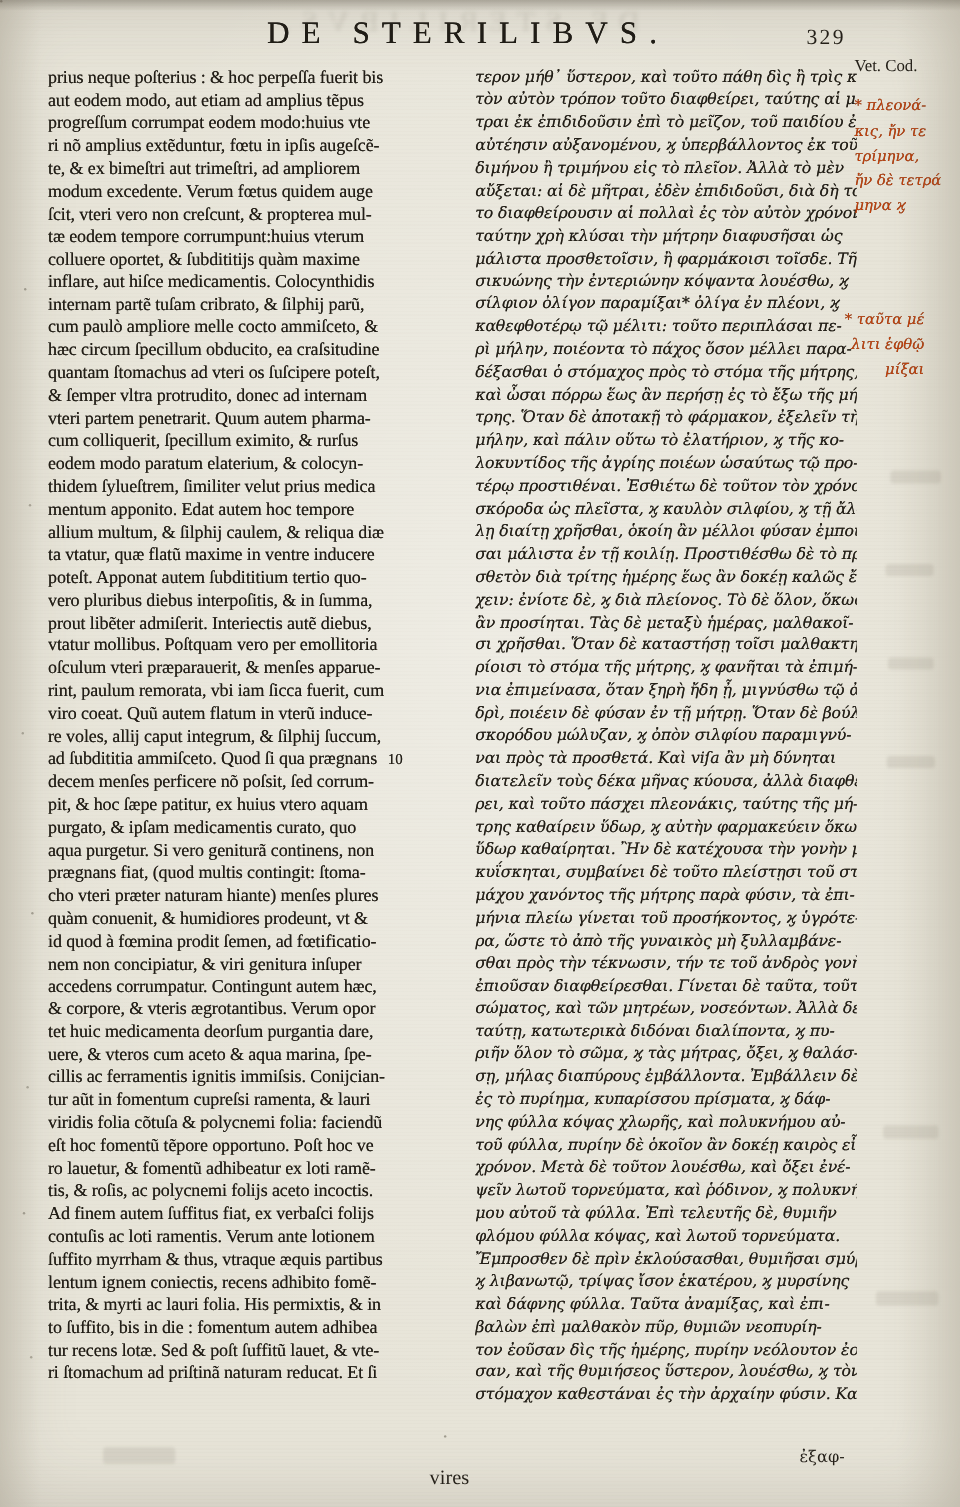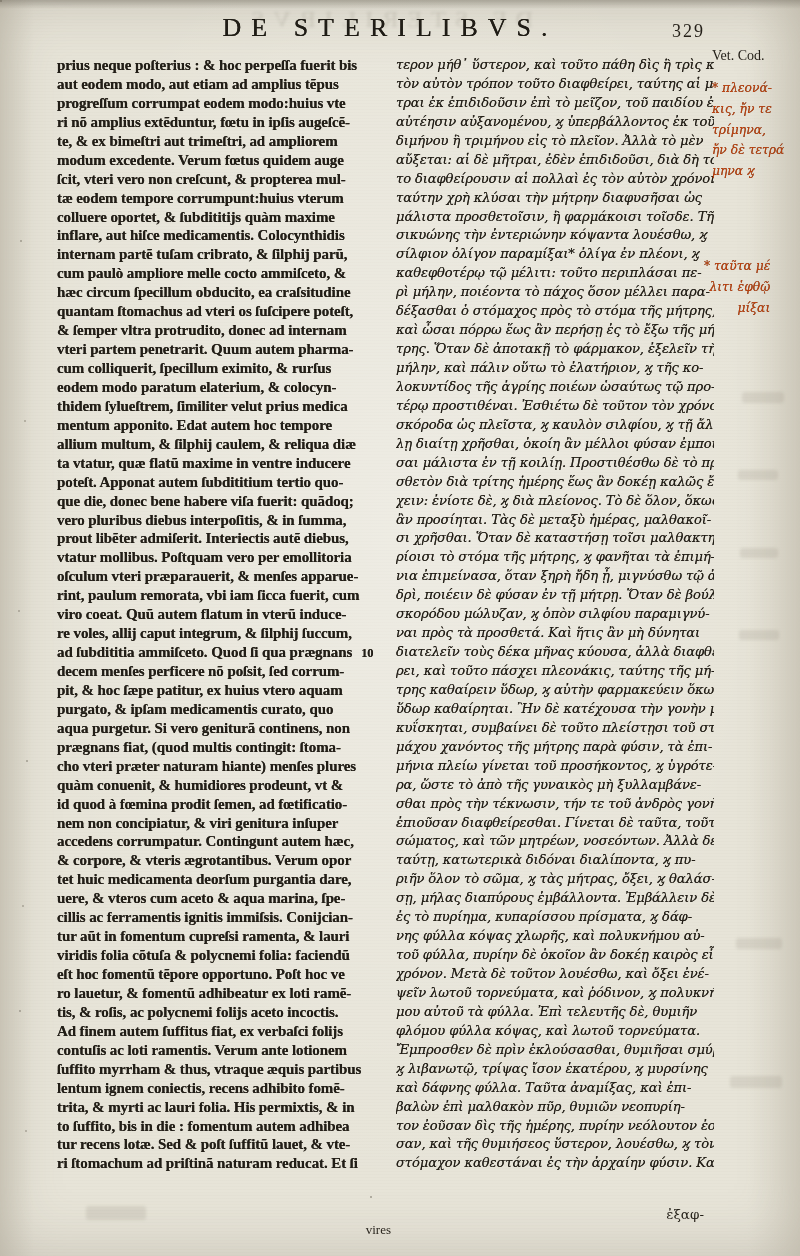--- a/index.html
+++ b/index.html
@@ -27,21 +27,21 @@
     filter:blur(1.6px);transform:scaleX(-1);
   }
   .header-title{
     position:absolute;top:13px;left:160px;width:460px;text-align:center;
     font-size:26px;letter-spacing:10px;color:#1d1a14;
     text-shadow:0 0 .5px #1d1a14;
   }
   .page-number{position:absolute;top:21px;left:672px;font-size:18px;letter-spacing:2px;}
 
   .latin-column{
-    position:absolute;top:56px;left:57px;width:340px;height:1140px;overflow:hidden;font-weight:bold;
+    position:absolute;top:56px;left:40px;width:340px;height:1140px;overflow:hidden;
   }
   .lline{
     position:relative;white-space:nowrap;height:18.95px;line-height:18.95px;
     font-size:15px;letter-spacing:-0.1px;text-shadow:0 0 .4px rgba(25,20,12,.8);
   }
   .lnum{margin-left:9px;font-size:12.5px;}
 
   .greek-column{
     position:absolute;top:56px;left:396px;width:318px;height:1140px;overflow:hidden;
     font-style:italic;font-family:"DejaVu Serif","DejaVu Sans",serif;
@@ -53,21 +53,21 @@
 
   .vetcod{position:absolute;top:48px;left:712px;font-size:14px;white-space:nowrap;}
   .margin-note{
     position:absolute;font-style:italic;font-family:"DejaVu Serif","DejaVu Sans",serif;
     font-size:12.3px;line-height:20.8px;color:#c2410c;white-space:nowrap;
     text-shadow:0 0 .3px rgba(25,20,12,.7);
   }
   .note1{top:78px;left:712px;}
   .note2{top:256px;left:704px;text-align:right;}
 
-  .catch-latin{position:absolute;top:1222px;left:57px;width:334px;text-align:right;font-size:13px;}
+  .catch-latin{position:absolute;top:1222px;left:57px;width:334px;text-align:right;font-size:17px;}
   .catch-greek{
     position:absolute;top:1206px;left:404px;width:300px;text-align:right;
     font-family:"DejaVu Serif","DejaVu Sans",serif;font-size:13.5px;
   }
 
   .smudge{position:absolute;background:rgba(110,104,88,.13);filter:blur(1.5px);border-radius:3px;pointer-events:none;}
   .sm1{top:392px;left:742px;width:42px;height:11px;}
   .sm2{top:470px;left:738px;width:40px;height:10px;}
   .sm3{top:548px;left:740px;width:38px;height:10px;}
   .sm4{top:630px;left:739px;width:40px;height:10px;}
@@ -107,21 +107,20 @@
     <div class="lline"><span>quantam ſtomachus ad vteri os ſuſcipere poteſt,</span></div>
     <div class="lline"><span>&amp; ſemper vltra protrudito, donec ad internam</span></div>
     <div class="lline"><span>vteri partem penetrarit. Quum autem pharma-</span></div>
     <div class="lline"><span>cum colliquerit, ſpecillum eximito, &amp; rurſus</span></div>
     <div class="lline"><span>eodem modo paratum elaterium, &amp; colocyn-</span></div>
     <div class="lline"><span>thidem ſylueſtrem, ſimiliter velut prius medica</span></div>
     <div class="lline"><span>mentum apponito. Edat autem hoc tempore</span></div>
     <div class="lline"><span>allium multum, &amp; ſilphij caulem, &amp; reliqua diæ</span></div>
     <div class="lline"><span>ta vtatur, quæ flatũ maxime in ventre inducere</span></div>
     <div class="lline"><span>poteſt. Apponat autem ſubdititium tertio quo-</span></div>
-    <div class="lline"><span>que die, donec bene habere viſa fuerit: quãdoq;</span></div>
     <div class="lline"><span>vero pluribus diebus interpoſitis, &amp; in ſumma,</span></div>
     <div class="lline"><span>prout libẽter admiſerit. Interiectis autẽ diebus,</span></div>
     <div class="lline"><span>vtatur mollibus. Poſtquam vero per emollitoria</span></div>
     <div class="lline"><span>oſculum vteri præparauerit, &amp; menſes apparue-</span></div>
     <div class="lline"><span>rint, paulum remorata, vbi iam ſicca fuerit, cum</span></div>
     <div class="lline"><span>viro coeat. Quũ autem flatum in vterũ induce-</span></div>
     <div class="lline"><span>re voles, allij caput integrum, &amp; ſilphij ſuccum,</span></div>
     <div class="lline"><span>ad ſubdititia ammiſceto. Quod ſi qua prægnans</span><span class="lnum">10</span></div>
     <div class="lline"><span>decem menſes perficere nõ poſsit, ſed corrum-</span></div>
     <div class="lline"><span>pit, &amp; hoc ſæpe patitur, ex huius vtero aquam</span></div>
@@ -176,21 +175,21 @@
     <div class="gline">λῃ διαίτῃ χρῆσθαι, ὁκοίη ἂν μέλλοι φύσαν ἐμποιῆ-</div>
     <div class="gline">σαι μάλιστα ἐν τῇ κοιλίῃ. Προστιθέσθω δὲ τὸ προ-</div>
     <div class="gline">σθετὸν διὰ τρίτης ἡμέρης ἕως ἂν δοκέῃ καλῶς ἔ-</div>
     <div class="gline">χειν: ἐνίοτε δὲ, ϗ διὰ πλείονος. Τὸ δὲ ὅλον, ὅκως</div>
     <div class="gline">ἂν προσίηται. Τὰς δὲ μεταξὺ ἡμέρας, μαλθακοῖ-</div>
     <div class="gline">σι χρῆσθαι. Ὅταν δὲ καταστήσῃ τοῖσι μαλθακτη-</div>
     <div class="gline">ρίοισι τὸ στόμα τῆς μήτρης, ϗ φανῆται τὰ ἐπιμή-</div>
     <div class="gline">νια ἐπιμείνασα, ὅταν ξηρὴ ἤδη ᾖ, μιγνύσθω τῷ ἀν-</div>
     <div class="gline">δρὶ, ποιέειν δὲ φύσαν ἐν τῇ μήτρῃ. Ὅταν δὲ βούλῃ</div>
     <div class="gline">σκορόδου μώλυζαν, ϗ ὀπὸν σιλφίου παραμιγνύ-</div>
-    <div class="gline">ναι πρὸς τὰ προσθετά. Καὶ ἥτις ἂν μὴ δύνηται</div>
+    <div class="gline">ναι πρὸς τὰ προσθετά. Καὶ viſa ἂν μὴ δύνηται</div>
     <div class="gline">διατελεῖν τοὺς δέκα μῆνας κύουσα, ἀλλὰ διαφθεί-</div>
     <div class="gline">ρει, καὶ τοῦτο πάσχει πλεονάκις, ταύτης τῆς μή-</div>
     <div class="gline">τρης καθαίρειν ὕδωρ, ϗ αὐτὴν φαρμακεύειν ὅκως</div>
     <div class="gline">ὕδωρ καθαίρηται. Ἢν δὲ κατέχουσα τὴν γονὴν μὴ</div>
     <div class="gline">κυΐσκηται, συμβαίνει δὲ τοῦτο πλείστῃσι τοῦ στο-</div>
     <div class="gline">μάχου χανόντος τῆς μήτρης παρὰ φύσιν, τὰ ἐπι-</div>
     <div class="gline">μήνια πλείω γίνεται τοῦ προσήκοντος, ϗ ὑγρότε-</div>
     <div class="gline">ρα, ὥστε τὸ ἀπὸ τῆς γυναικὸς μὴ ξυλλαμβάνε-</div>
     <div class="gline">σθαι πρὸς τὴν τέκνωσιν, τήν τε τοῦ ἀνδρὸς γονὴν</div>
     <div class="gline">ἐπιοῦσαν διαφθείρεσθαι. Γίνεται δὲ ταῦτα, τοῦτε</div>

